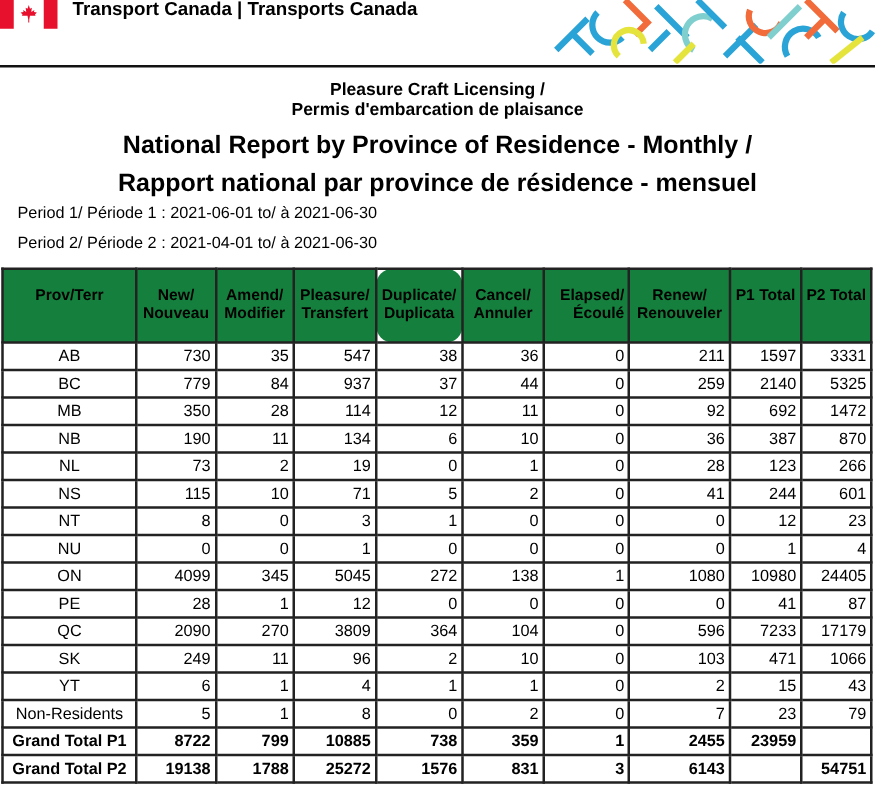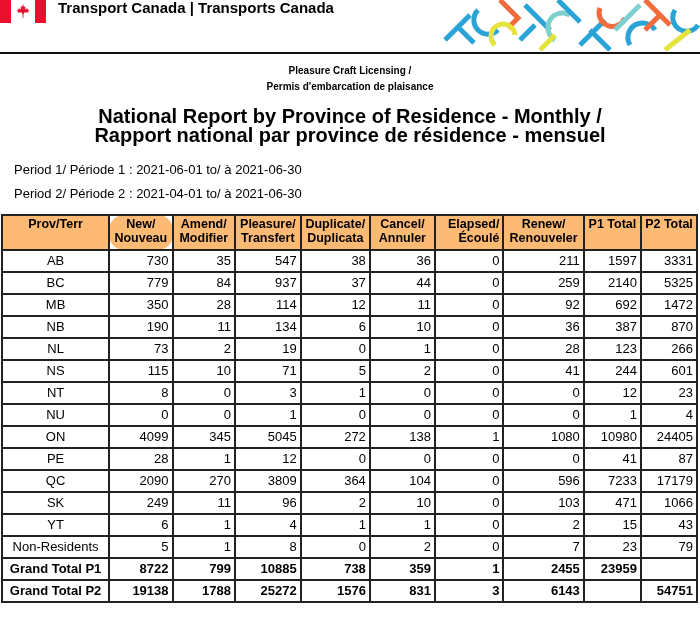--- a/index.html
+++ b/index.html
@@ -7,27 +7,27 @@
          font-family: "Liberation Sans", sans-serif; color: #000; }
   .header { position: absolute; left: 0; top: 0; width: 700px; height: 53px; }
   .flag { position: absolute; left: 0; top: 0; width: 46px; height: 23px; background: #fff; }
   .flag .bar-l { position: absolute; left: 0; top: 0; width: 11px; height: 23px; background: #e8112d; }
   .flag .bar-r { position: absolute; right: 0; top: 0; width: 11px; height: 23px; background: #e8112d; }
   .flag .leaf { position: absolute; left: 15px; top: 3px; width: 16px; height: 16px; }
   .dept-title { position: absolute; left: 58px; top: -1px; font-size: 15px; font-weight: bold; line-height: 18px; white-space: nowrap; }
   .pattern { position: absolute; left: 440px; top: 0; width: 260px; height: 51px; overflow: hidden; }
   .rule { position: absolute; left: 0; top: 52px; width: 700px; height: 2px; background: #111; }
   .titles { position: absolute; left: 0; top: 63px; width: 700px; text-align: center; }
-  .t1 { font-size: 10px; font-weight: bold; line-height: 16px; }
+  .t1 { font-size: 14px; font-weight: bold; line-height: 16px; }
   .t2 { font-size: 20px; font-weight: bold; line-height: 19px; margin-top: 12px; }
   .periods { position: absolute; left: 14px; top: 162px; font-size: 13px; line-height: 16px; }
   .periods div { margin-bottom: 8px; text-align: right; }
   table.report { position: absolute; left: 1px; top: 214px; width: 697px; border-collapse: collapse;
                  font-size: 13px; border: 2px solid #222; }
-  table.report th { background: #fdba74; font-weight: bold; border: 2px solid #222; padding: 1px 3px;
+  table.report th { background: #15803d; font-weight: bold; border: 2px solid #222; padding: 13px 3px;
                     line-height: 14px; vertical-align: top; height: 31px; font-size: 12.5px; }
   table.report td { border: 2px solid #222; padding: 0 3px; height: 20px; text-align: right; line-height: 16px; }
   table.report td.prov { text-align: center; }
   table.report tr.total td { font-weight: bold; }
 </style>
 </head>
 <body>
 
 <div class="header">
   <div class="flag">
@@ -57,48 +57,48 @@
       <path d="M100 50 L115 35" stroke="#e4e43c"></path>
     </g>
   </svg>
   <div class="rule"></div>
 </div>
 
 <div class="titles">
   <div class="t1">Pleasure Craft Licensing /</div>
   <div class="t1">Permis d'embarcation de plaisance</div>
   <div class="t2">National Report by Province of Residence - Monthly /</div>
-  <div class="t2" style="margin-top:0">Rapport national par province de résidence - mensuel</div>
+  <div class="t2" style="margin-top:12px">Rapport national par province de résidence - mensuel</div>
 </div>
 
 <div class="periods">
   <div>Period 1/ Période 1 : 2021-06-01 to/ à 2021-06-30</div>
   <div>Period 2/ Période 2 : 2021-04-01 to/ à 2021-06-30</div>
 </div>
 
 <table class="report">
   <thead>
     <tr id="hdr-row">
         <th style="width: 124px;">
           <div>Prov/Terr</div>
           <div></div>
         </th>
-        <th style="width: 57px; border-radius: 15px;">
+        <th style="width: 57px;">
           <div>New/</div>
           <div>Nouveau</div>
         </th>
         <th style="width: 58px; margin-left: 19px;">
           <div>Amend/</div>
           <div>Modifier</div>
         </th>
         <th style="width: 59px;">
           <div>Pleasure/</div>
           <div>Transfert</div>
         </th>
-        <th style="width: 62px;">
+        <th style="width: 62px; border-radius: 13px;">
           <div>Duplicate/</div>
           <div>Duplicata</div>
         </th>
         <th style="width: 63px;">
           <div>Cancel/</div>
           <div>Annuler</div>
         </th>
         <th style="width: 66px; text-align: right;">
           <div>Elapsed/</div>
           <div>Écoulé</div>

